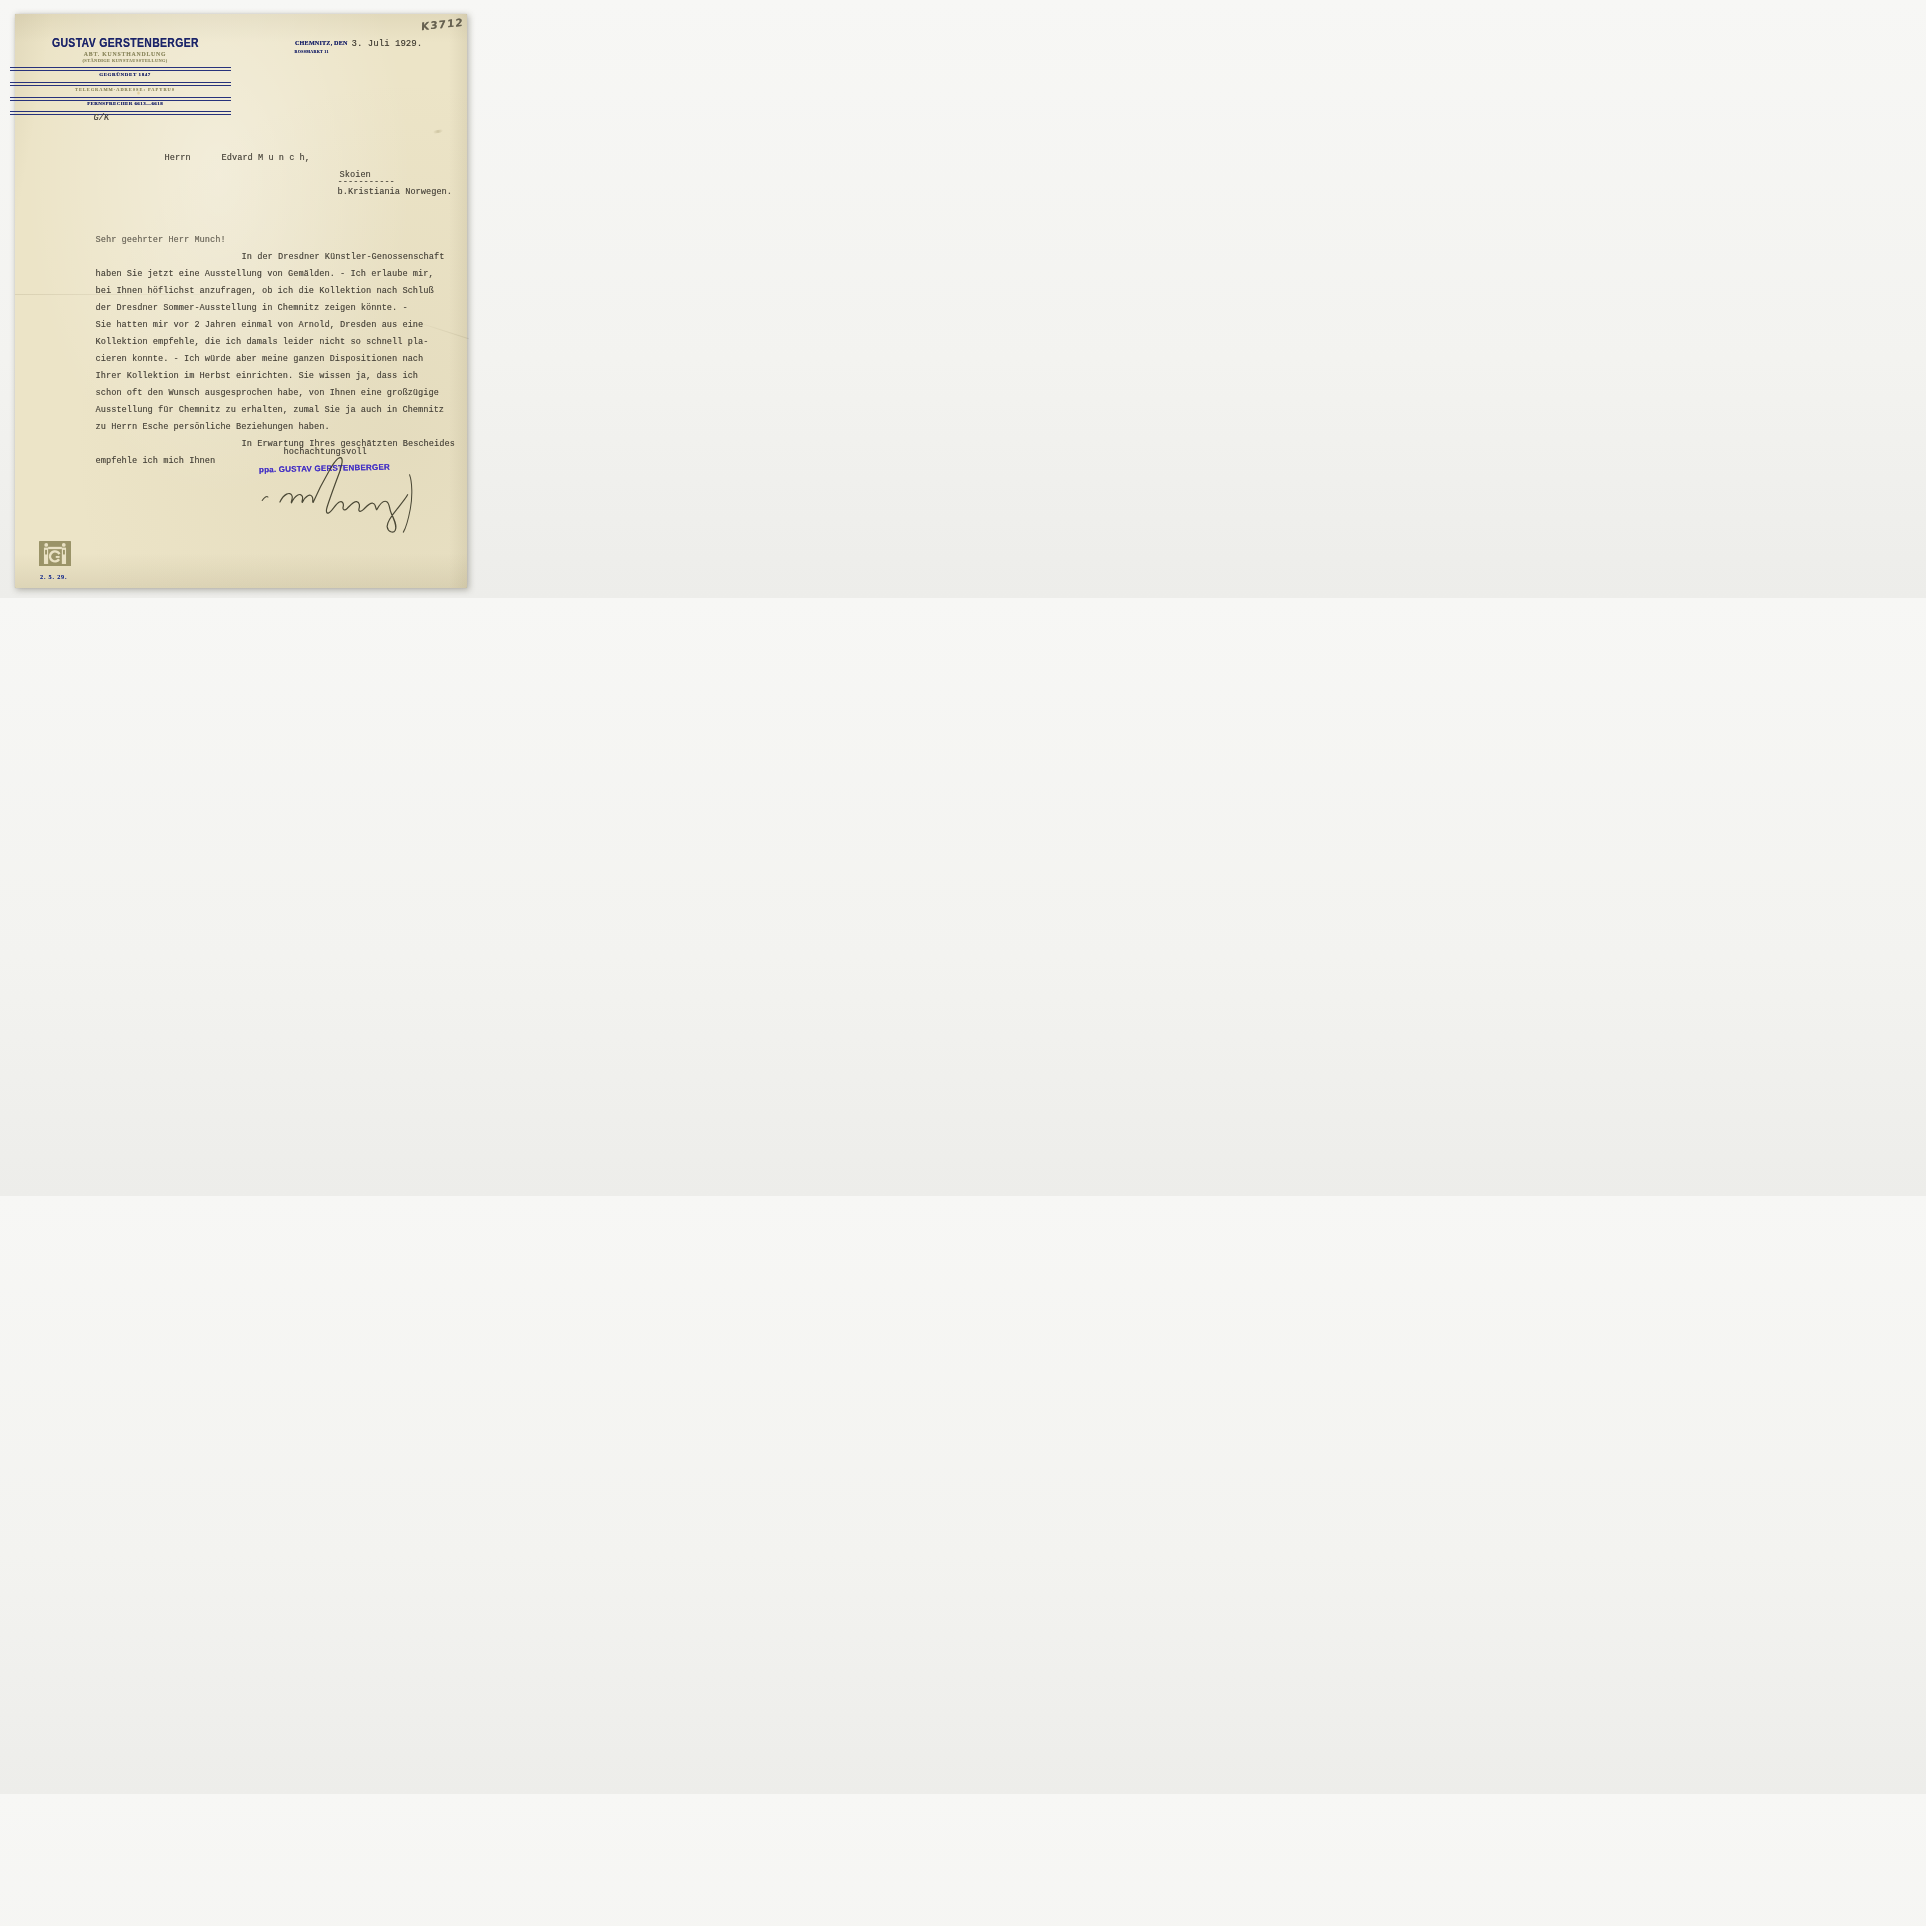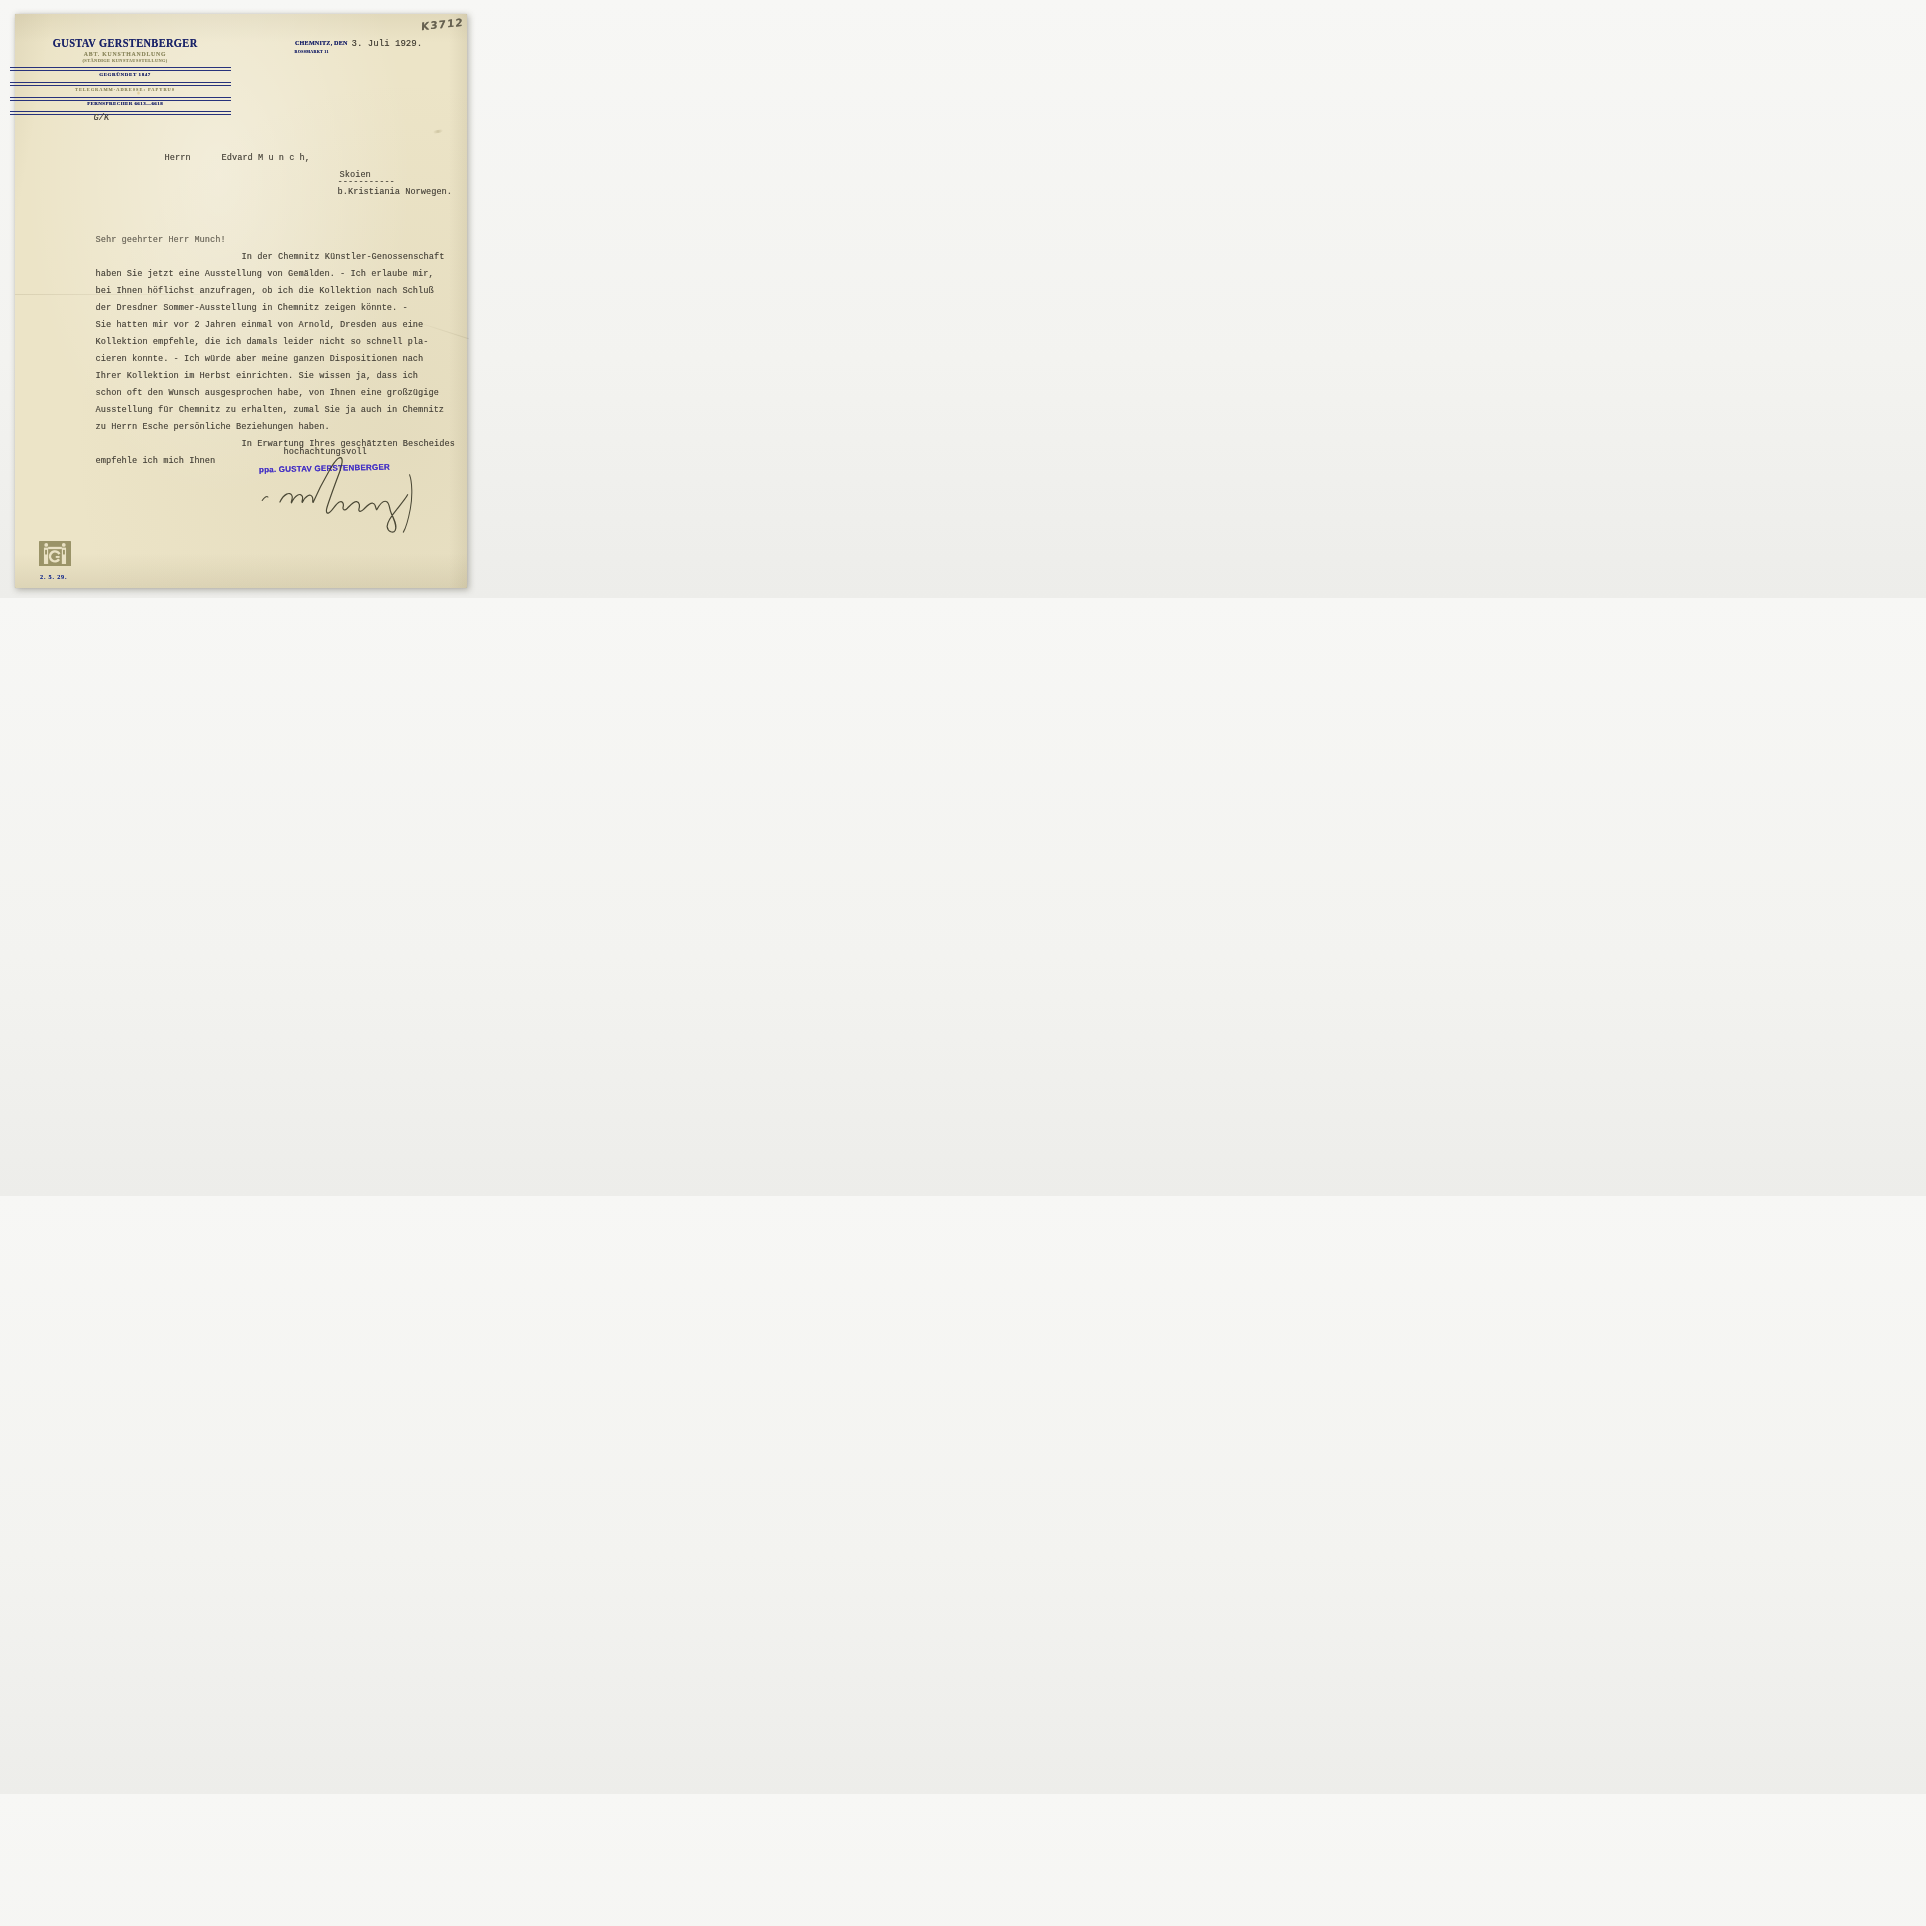--- a/index.html
+++ b/index.html
@@ -41,21 +41,21 @@
     color:#514c3d;letter-spacing:1.2px;opacity:0.85;
     transform:rotate(-6deg) skewX(-8deg);
     text-shadow:0 0 0.6px rgba(81,76,61,0.55);
   }
 
   
   .lh{position:absolute;left:0;top:0;width:221px;text-align:center;}
   .lh > div{position:absolute;left:0;width:100%;}
   .ink-blue{color:#1b2469;text-shadow:0 0 0.4px rgba(27,36,105,0.75);}
   .ink-olive{color:#8e8a60;text-shadow:0 0 0.4px rgba(142,138,96,0.6);}
-  .lh-company{top:22px;font-family:Liberation Serif, serif;font-weight:bold;font-size:12.3px;letter-spacing:0.4px;}
+  .lh-company{top:22px;font-family:Liberation Sans, sans-serif;font-weight:bold;font-size:12.3px;letter-spacing:0.4px;}
   .lh-company span{display:inline-block;transform:scaleX(0.85);transform-origin:center;white-space:nowrap;}
   .lh-dept{top:37px;font-family:"Liberation Serif",serif;font-weight:bold;font-size:5.8px;letter-spacing:0.8px;}
   .lh-sub{top:44px;font-family:"Liberation Serif",serif;font-weight:bold;font-size:4.4px;letter-spacing:0.4px;}
   .dash{left:50%;width:10px;height:1.5px;border-top:1.2px solid #27327b;border-bottom:0.4px solid #27327b;}
   .dash.d1{top:53px;margin-left:-5px;}
   .dash.d2{top:68px;margin-left:-5px;}
   .dash.d3{top:83px;margin-left:-5px;}
   .dash.d4{top:97px;margin-left:-5px;}
   .lh-founded{top:58px;font-family:"Liberation Serif",serif;font-weight:bold;font-size:5px;letter-spacing:0.6px;}
   .lh-telegram{top:73px;font-family:"Liberation Serif",serif;font-weight:bold;font-size:4.4px;letter-spacing:1px;}
@@ -140,21 +140,21 @@
   <div class="tw dateline">3. Juli 1929.</div>
 
   <div class="tw r-herrn">Herrn</div>
   <div class="tw r-name">Edvard M u n c h,</div>
   <div class="tw r-place">Skoien</div>
   <div class="tw r-div">-----------</div>
   <div class="tw r-country">b.Kristiania Norwegen.</div>
 
   <div class="body-block">
     <div class="tw faded line">Sehr geehrter Herr Munch!</div>
-    <div class="tw line ind">In der Chemnitz Künstler-Genossenschaft</div>
+    <div class="tw line ind">In der Dresdner Künstler-Genossenschaft</div>
     <div class="tw line">haben Sie jetzt eine Ausstellung von Gemälden. - Ich erlaube mir,</div>
     <div class="tw line">bei Ihnen höflichst anzufragen, ob ich die Kollektion nach Schluß</div>
     <div class="tw line">der Dresdner Sommer-Ausstellung in Chemnitz zeigen könnte. -</div>
     <div class="tw line">Sie hatten mir vor 2 Jahren einmal von Arnold, Dresden aus eine</div>
     <div class="tw line">Kollektion empfehle, die ich damals leider nicht so schnell pla-</div>
     <div class="tw line">cieren konnte. - Ich würde aber meine ganzen Dispositionen nach</div>
     <div class="tw line">Ihrer Kollektion im Herbst einrichten. Sie wissen ja, dass ich</div>
     <div class="tw line">schon oft den Wunsch ausgesprochen habe, von Ihnen eine großzügige</div>
     <div class="tw line">Ausstellung für Chemnitz zu erhalten, zumal Sie ja auch in Chemnitz</div>
     <div class="tw line">zu Herrn Esche persönliche Beziehungen haben.</div>

